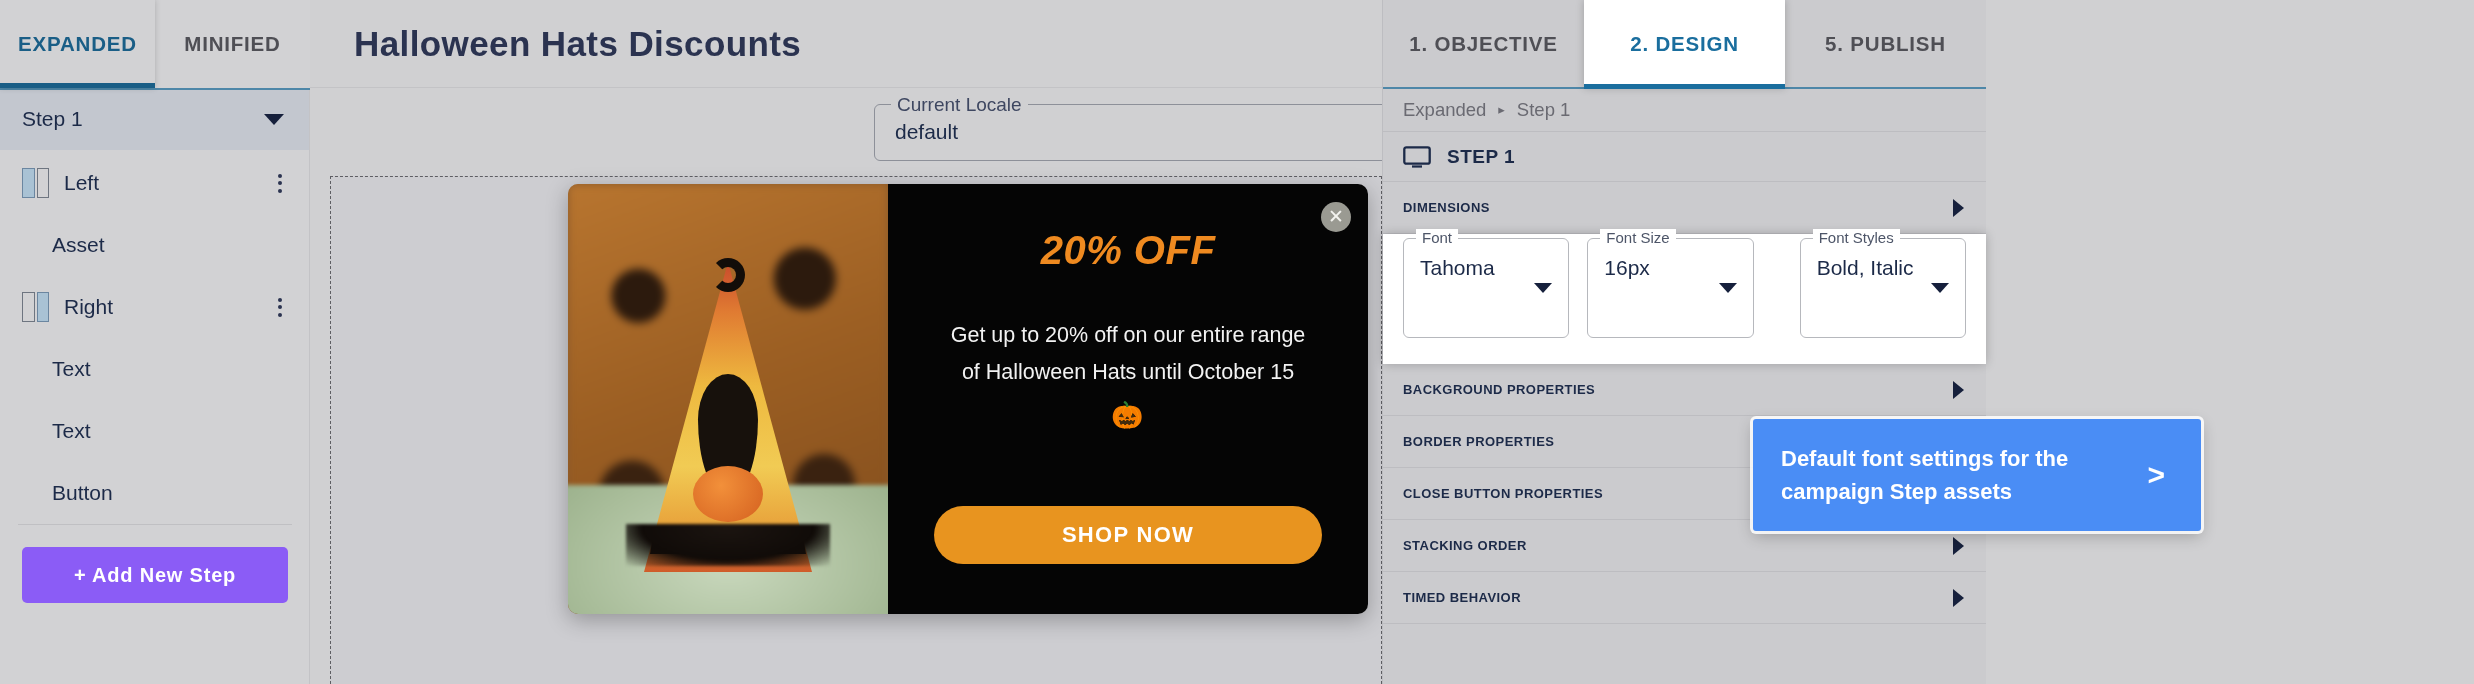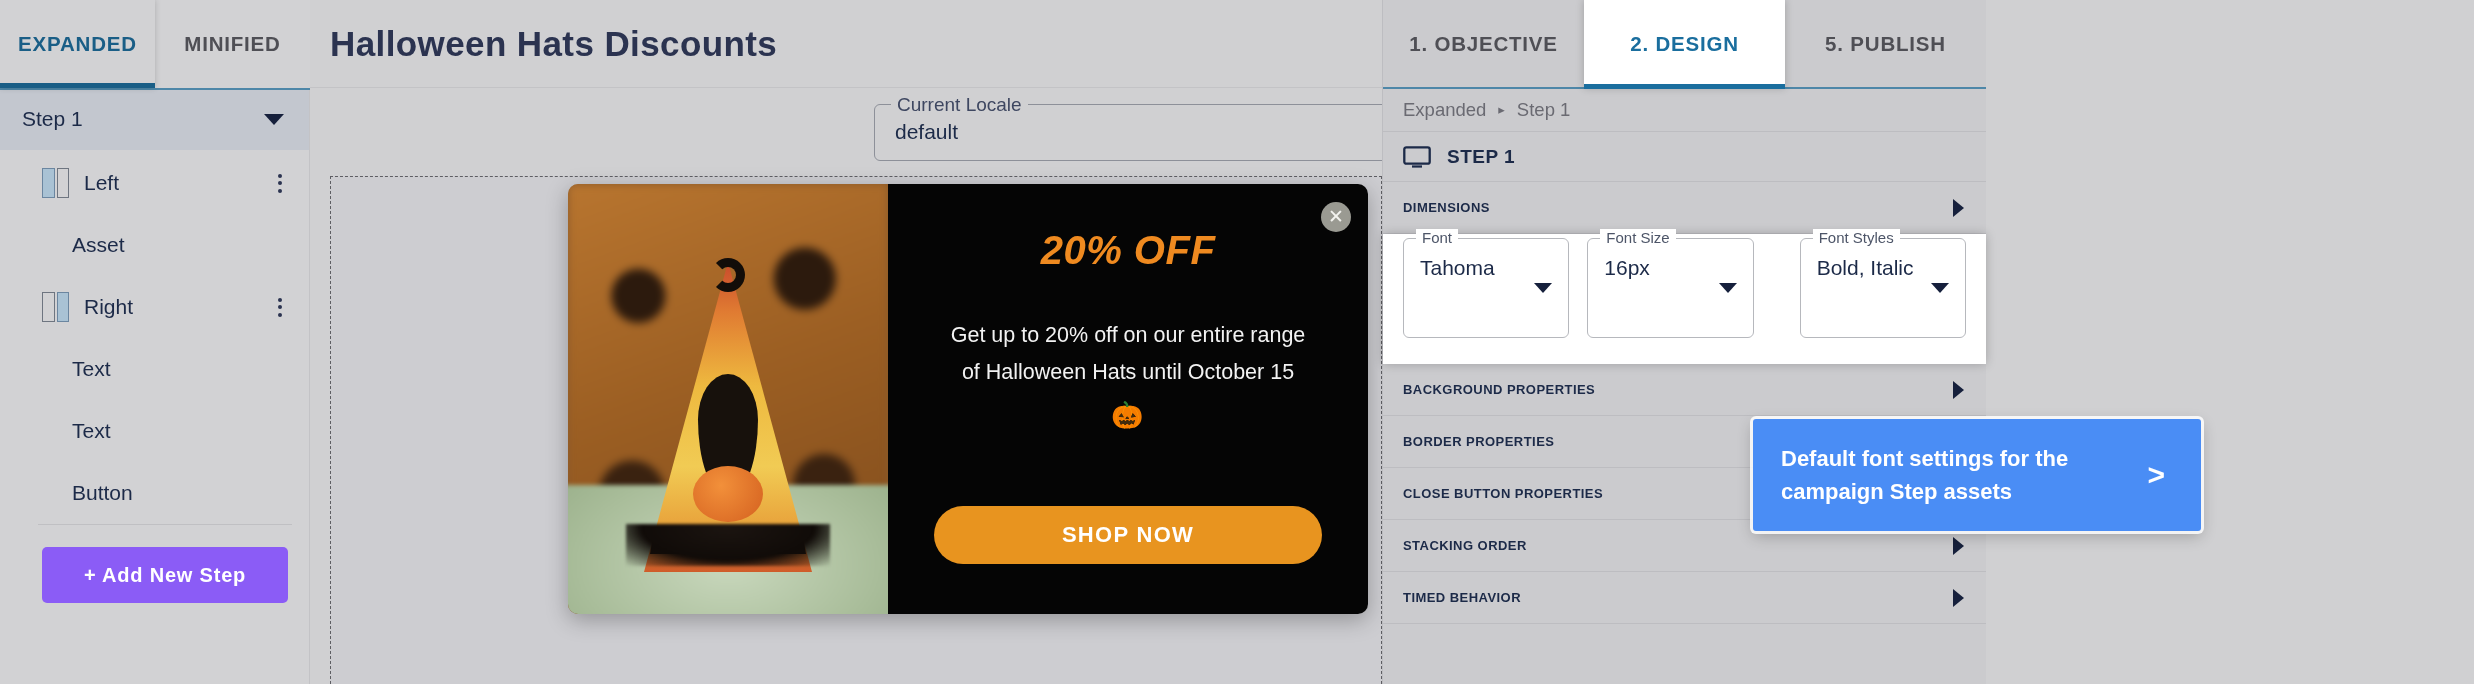--- a/index.html
+++ b/index.html
@@ -80,21 +80,20 @@
     right: 26px;
     width: 0; height: 0;
     border-left: 10px solid transparent;
     border-right: 10px solid transparent;
     border-top: 11px solid #16203c;
   }
   .layers {
     flex: 1 1 auto;
     background: #d2d2d4;
     padding-top: 2px;
-    margin-left: 20px;
   }
   .layer-row {
     height: 62px;
     display: flex;
     align-items: center;
     padding: 0 26px 0 22px;
     position: relative;
     color: #1c2a48;
     font-size: 21px;
   }
@@ -161,20 +160,21 @@
     height: 88px;
     display: flex;
     align-items: center;
     padding-left: 20px;
     border-bottom: 1px solid #c3c3c6;
   }
   .main-title {
     font-size: 35px;
     color: #2b3350;
     letter-spacing: 0.4px;
+    margin-left: 24px;
   }
   .toolbar {
     height: 88px;
     display: flex;
     align-items: center;
     position: relative;
   }
   .locale-field {
     position: absolute;
     left: 564px;

